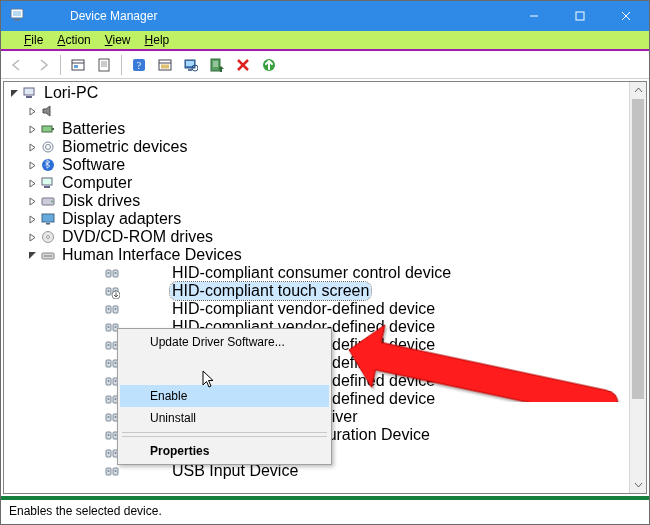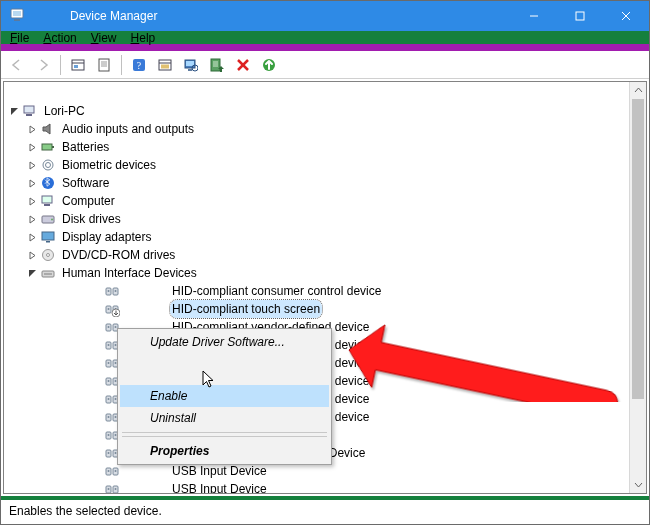--- a/index.html
+++ b/index.html
@@ -20,34 +20,34 @@
   .capbtns .close { background:#2e8ae6; }
   .titlebar-blue {
     height:30px; background:#2e8ae6; color:#fff;
     display:flex; align-items:center; padding-left:8px;gap:37px;
   }
   .titlebar-blue .appicon { margin-right:8px; }
   .titlebar-blue .title { font-size:12px; }
   .titlebar-blue .spacer { flex:1; }
 
   
-  .menubar { height:20px; display:flex; align-items:center; padding:0 2px; background:#15803d; border-bottom:7px solid #a21caf;}
+  .menubar { height:20px; display:flex; align-items:center; padding:0 16px; background:#bef264; border-bottom:2px solid #a21caf;}
   .menuitem { padding:2px 7px; cursor:default; }
   .menuitem .ul { text-decoration:underline; }
 
   
   .toolbar { height:28px; display:flex; align-items:center; padding:0 4px; gap:2px; background:#fff; border-bottom:1px solid #d0d0d0;}
   .tbtn { width:24px; height:24px; display:flex; align-items:center; justify-content:center; border:1px solid transparent; }
   .tbtn.disabled { opacity:.35; pointer-events:none; }
   .tsep { width:1px; height:20px; background:#c0c0c0; margin:0 3px; }
 
   
   .content { position:relative; height:417px; display:flex; }
   .treewrap { flex:1; overflow:hidden; border:1px solid #828282; margin:2px; position:relative; background:#fff; }
-  .tree { font-size:12px; line-height:18px; padding:2px 0 2px 2px;margin-top:18px; }
+  .tree { font-size:16px; line-height:18px; padding:2px 0 2px 2px; }
   .row { display:flex; align-items:center; height:18px; white-space:nowrap; }
   .tw { width:16px; height:16px; display:flex; align-items:center; justify-content:center; color:#5a5a5a; flex-shrink:0;}
   .ic { width:16px; height:16px; margin-right:4px; flex-shrink:0; display:flex; align-items:center; justify-content:center; }
   .label { padding:0 2px; }
   .label.selected { background:#cde8ff; outline:1px dotted #666;border-radius:7px; }
   .indent1 { padding-left:18px; }
   .indent2 { padding-left:36px;gap:46px; }
 
   
   .ctxmenu {
@@ -207,21 +207,20 @@
     <span class="tw">
     <svg width="9" height="9">
               <path d="M2 1 L7 4.5 L2 8 Z" fill="none" stroke="#606060"></path>
             </svg>
           </span>
           <span class="ic">
             <svg width="16" height="16">
               <path d="M3 6 h3 l4 -3 v10 l-4 -3 h-3 Z" fill="#888" stroke="#555"></path>
             </svg>
           </span>
-          <span class="label">Audio inputs and outputs</span>
         </div>
         <div class="row indent1">
     <span class="tw">
     <svg width="9" height="9">
               <path d="M2 1 L7 4.5 L2 8 Z" fill="none" stroke="#606060"></path>
             </svg>
           </span>
           <span class="ic">
             <svg width="16" height="16">
               <rect x="2" y="5" width="10" height="6" fill="#8c8" stroke="#464"></rect>
@@ -483,21 +482,21 @@
           </svg>
         </div>
       <div class="thumb"></div>
       <div class="arrow down">
           <svg width="9" height="9">
             <path d="M1 3 L4.5 7 L8 3" fill="none" stroke="#606060" stroke-width="1"></path>
           </svg>
         </div>
     </div>
 
-    <div class="ctxmenu" style="left:113px; top:246px;font-style:italic;">
+    <div class="ctxmenu" style="left:113px; top:246px;">
       <div class="ctxitem">Update Driver Software...</div>
       <div class="ctxitem hover">Enable</div>
       <div class="ctxitem">Uninstall</div>
       <div class="ctxsep"></div>
       <div class="ctxsep"></div>
       <div class="ctxitem bold">Properties</div>
     </div>
 
     <div class="cursor" style="left:198px; top:288px;">
       <svg width="14" height="20" viewBox="0 0 14 20">

